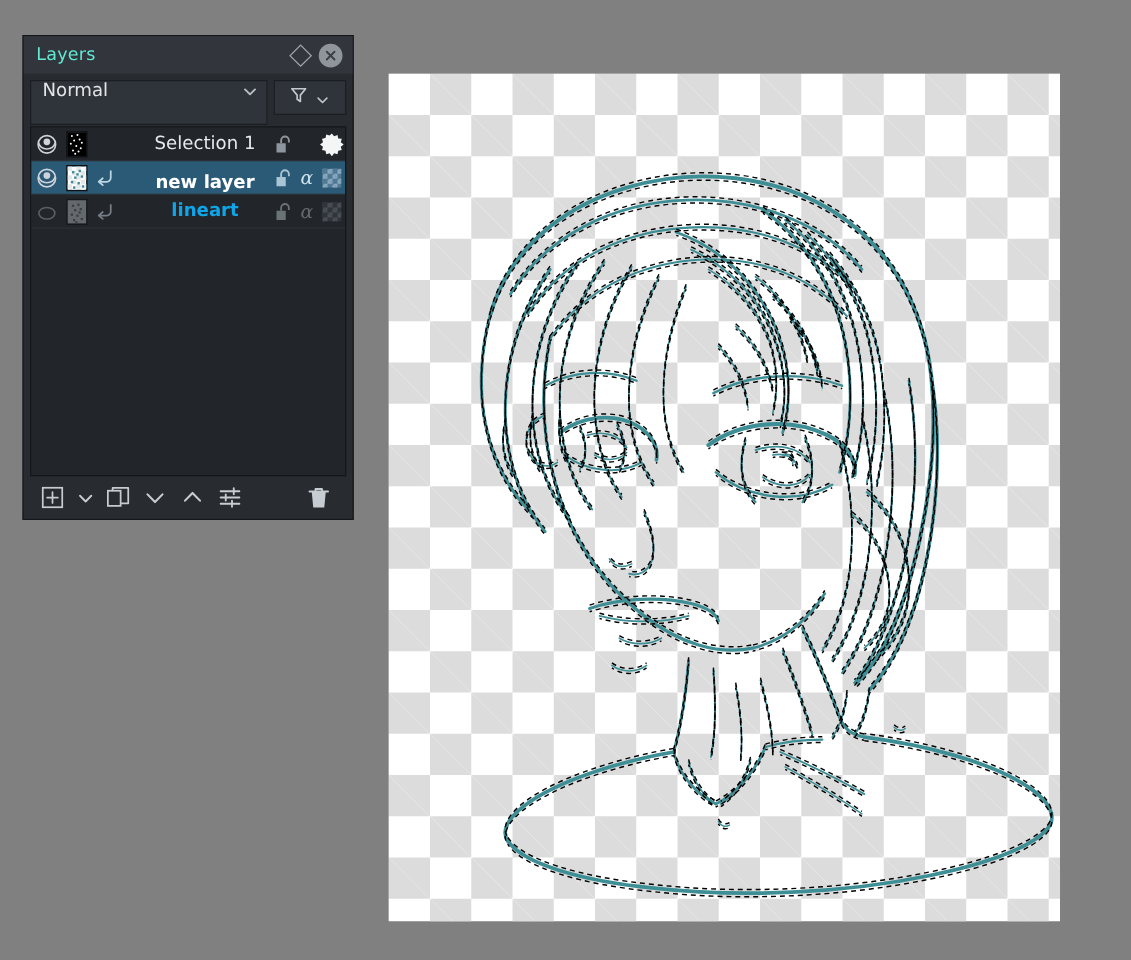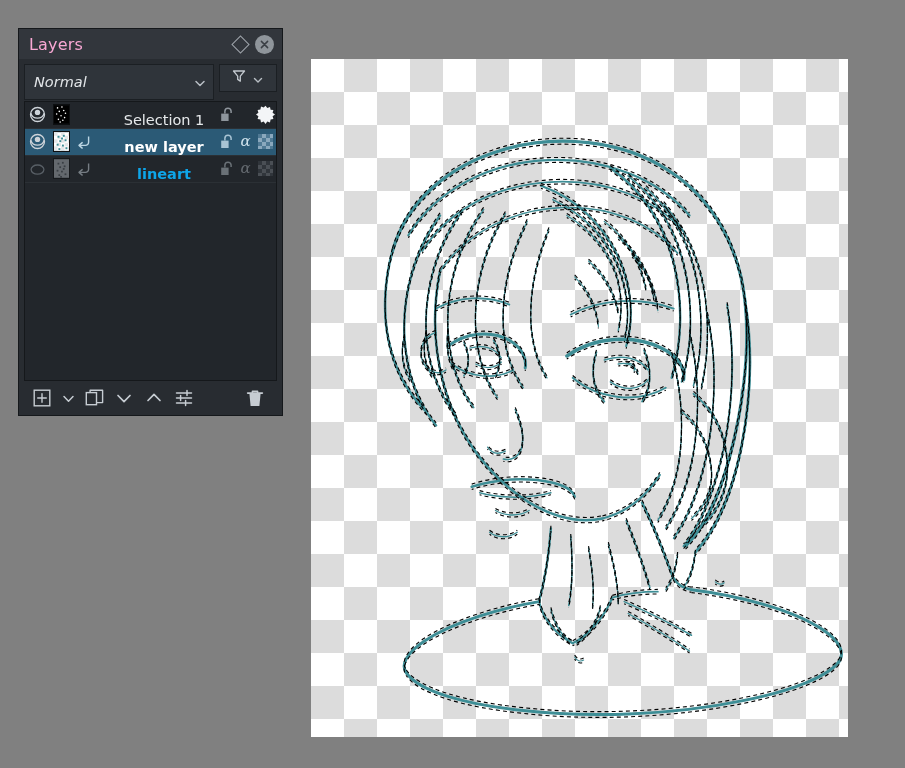--- a/index.html
+++ b/index.html
@@ -17,37 +17,37 @@
     background:#282c31;
     border:1px solid #15181b;
     box-sizing:border-box;
     display:flex;flex-direction:column;
   }
   .panel-titlebar{
     height:30px;flex:0 0 30px;display:flex;align-items:center;
     padding:0 6px 0 10px;background:#32363c;
   }
   .panel-title{
-    color:#f9a8d4;font-size:16px;letter-spacing:.2px;flex:1;
+    color:#5eead4;font-size:14px;letter-spacing:.2px;flex:1;
   }
   .tb-btn{width:24px;height:24px;display:flex;align-items:center;justify-content:center;}
   .float-ico{width:11px;height:11px;border:1.4px solid #9ea4aa;transform:rotate(45deg);}
   .close-ico{
     width:19px;height:19px;border-radius:50%;background:#8f959b;
     display:flex;align-items:center;justify-content:center;
   }
   .close-ico svg{display:block;}
 
   
   .mode-row{
     display:flex;gap:5px;padding:5px 5px 0 5px;
   }
   .combo{
     flex:1;height:36px;background:#2f343a;border:1px solid #1b1f23;
-    display:flex;align-items:center;padding:0 6px 0 9px;box-sizing:border-box;font-style:italic;
+    display:flex;padding:0 6px 0 9px;box-sizing:border-box;
   }
   .combo .cv{flex:1;color:#e2e5e8;font-size:14.5px;}
   .chev{width:14px;height:14px;flex:0 0 14px;}
   .filter-combo{
     width:58px;height:28px;background:#2f343a;border:1px solid #1b1f23;
     display:flex;align-items:center;justify-content:center;gap:5px;box-sizing:border-box;
   }
 
   
   .op-row{display:flex;gap:4px;padding:4px 5px 4px 5px;align-items:stretch;}
@@ -68,21 +68,21 @@
   }
   .op-extra .box{width:13px;height:12px;border:1.4px solid #aeb4ba;display:flex;align-items:center;padding-left:1.5px;box-sizing:border-box;}
   .op-extra .box i{display:block;width:3px;height:7px;background:#aeb4ba;}
 
   
   .layer-list{
     flex:1;margin:1px 5px 0 5px;background:#22262b;
     border:1px solid #15181b;overflow:hidden;
   }
   .layer-row{
-    height:27px;display:flex;align-items:flex-end;box-sizing:border-box;
+    height:27px;display:flex;align-items:center;box-sizing:border-box;
     border-bottom:1px solid #2b3035;
   }
   .layer-row.selected{background:#2b5a76;}
   .cell{display:flex;align-items:center;justify-content:center;flex:0 0 auto;}
   .c-eye{width:25px;height:27px;}
   .c-thumb{width:23px;height:27px;}
   .c-inherit{width:22px;height:27px;}
   .c-name{flex:1;min-width:0;padding-left:16px;overflow:hidden;white-space:nowrap;text-overflow:ellipsis;}
   .nm{font-size:14.5px;color:#e6e9eb;}
   .layer-row.selected .nm{font-weight:bold;color:#ffffff;margin-top:8px;}

